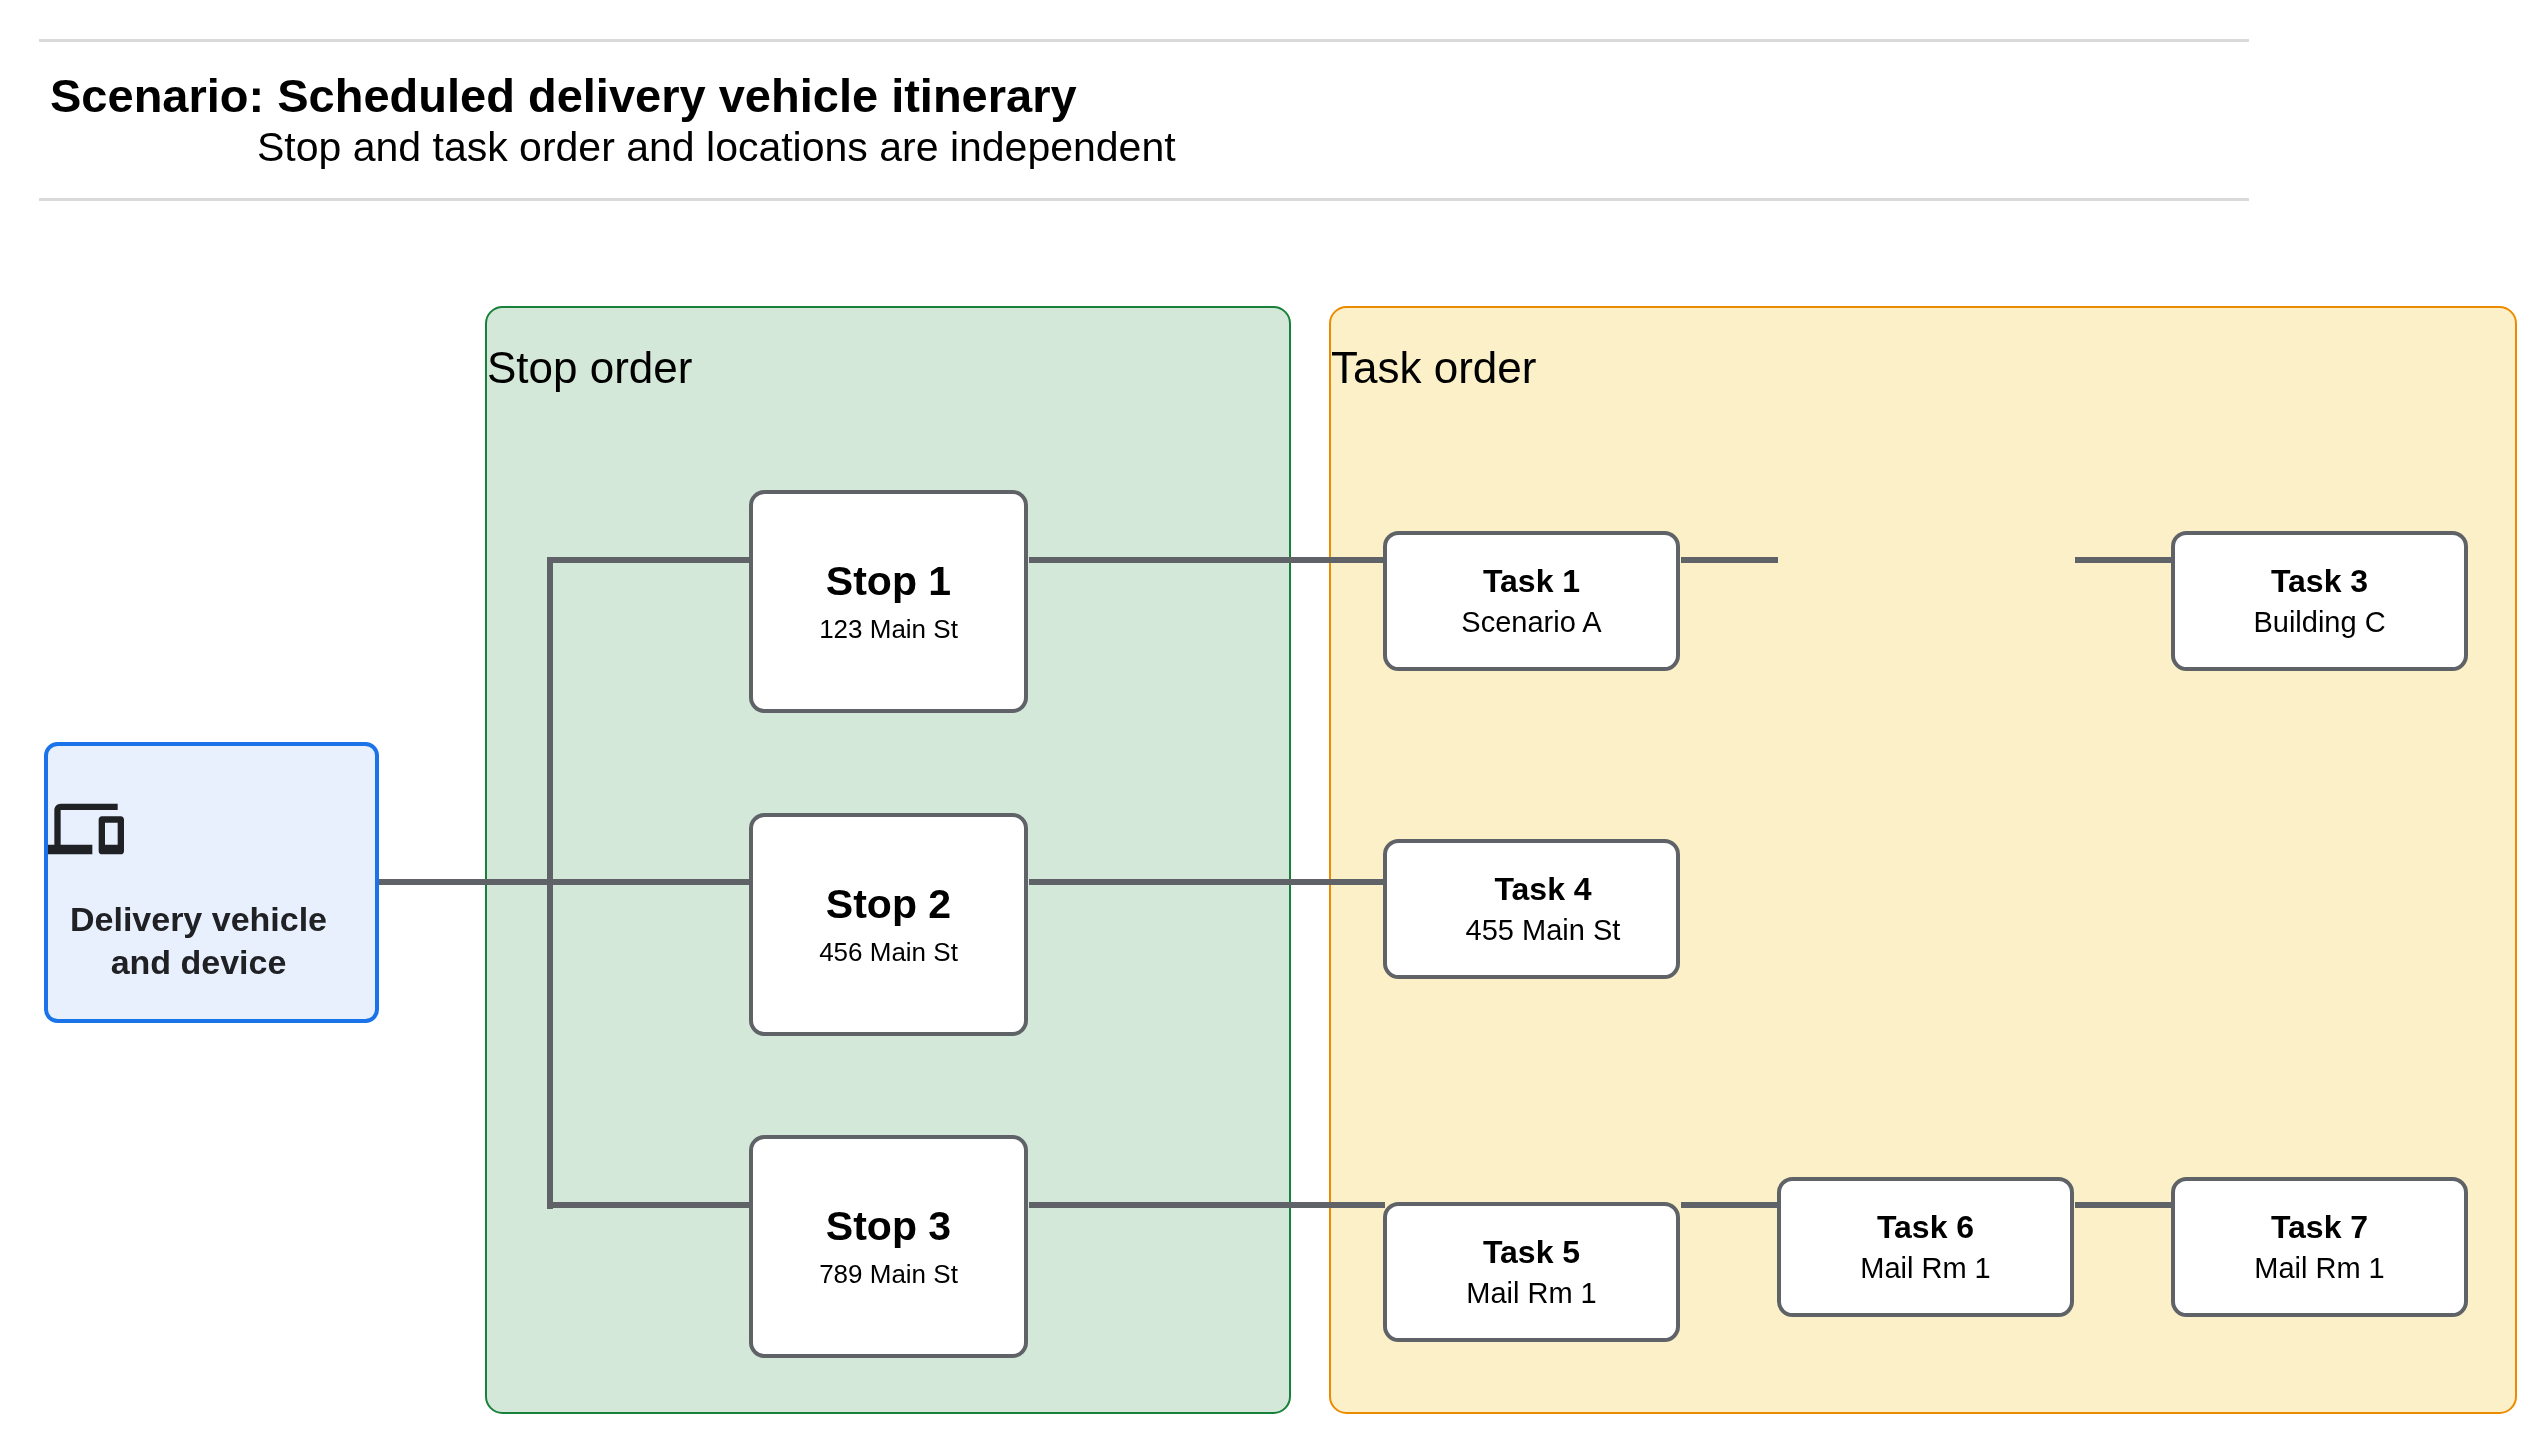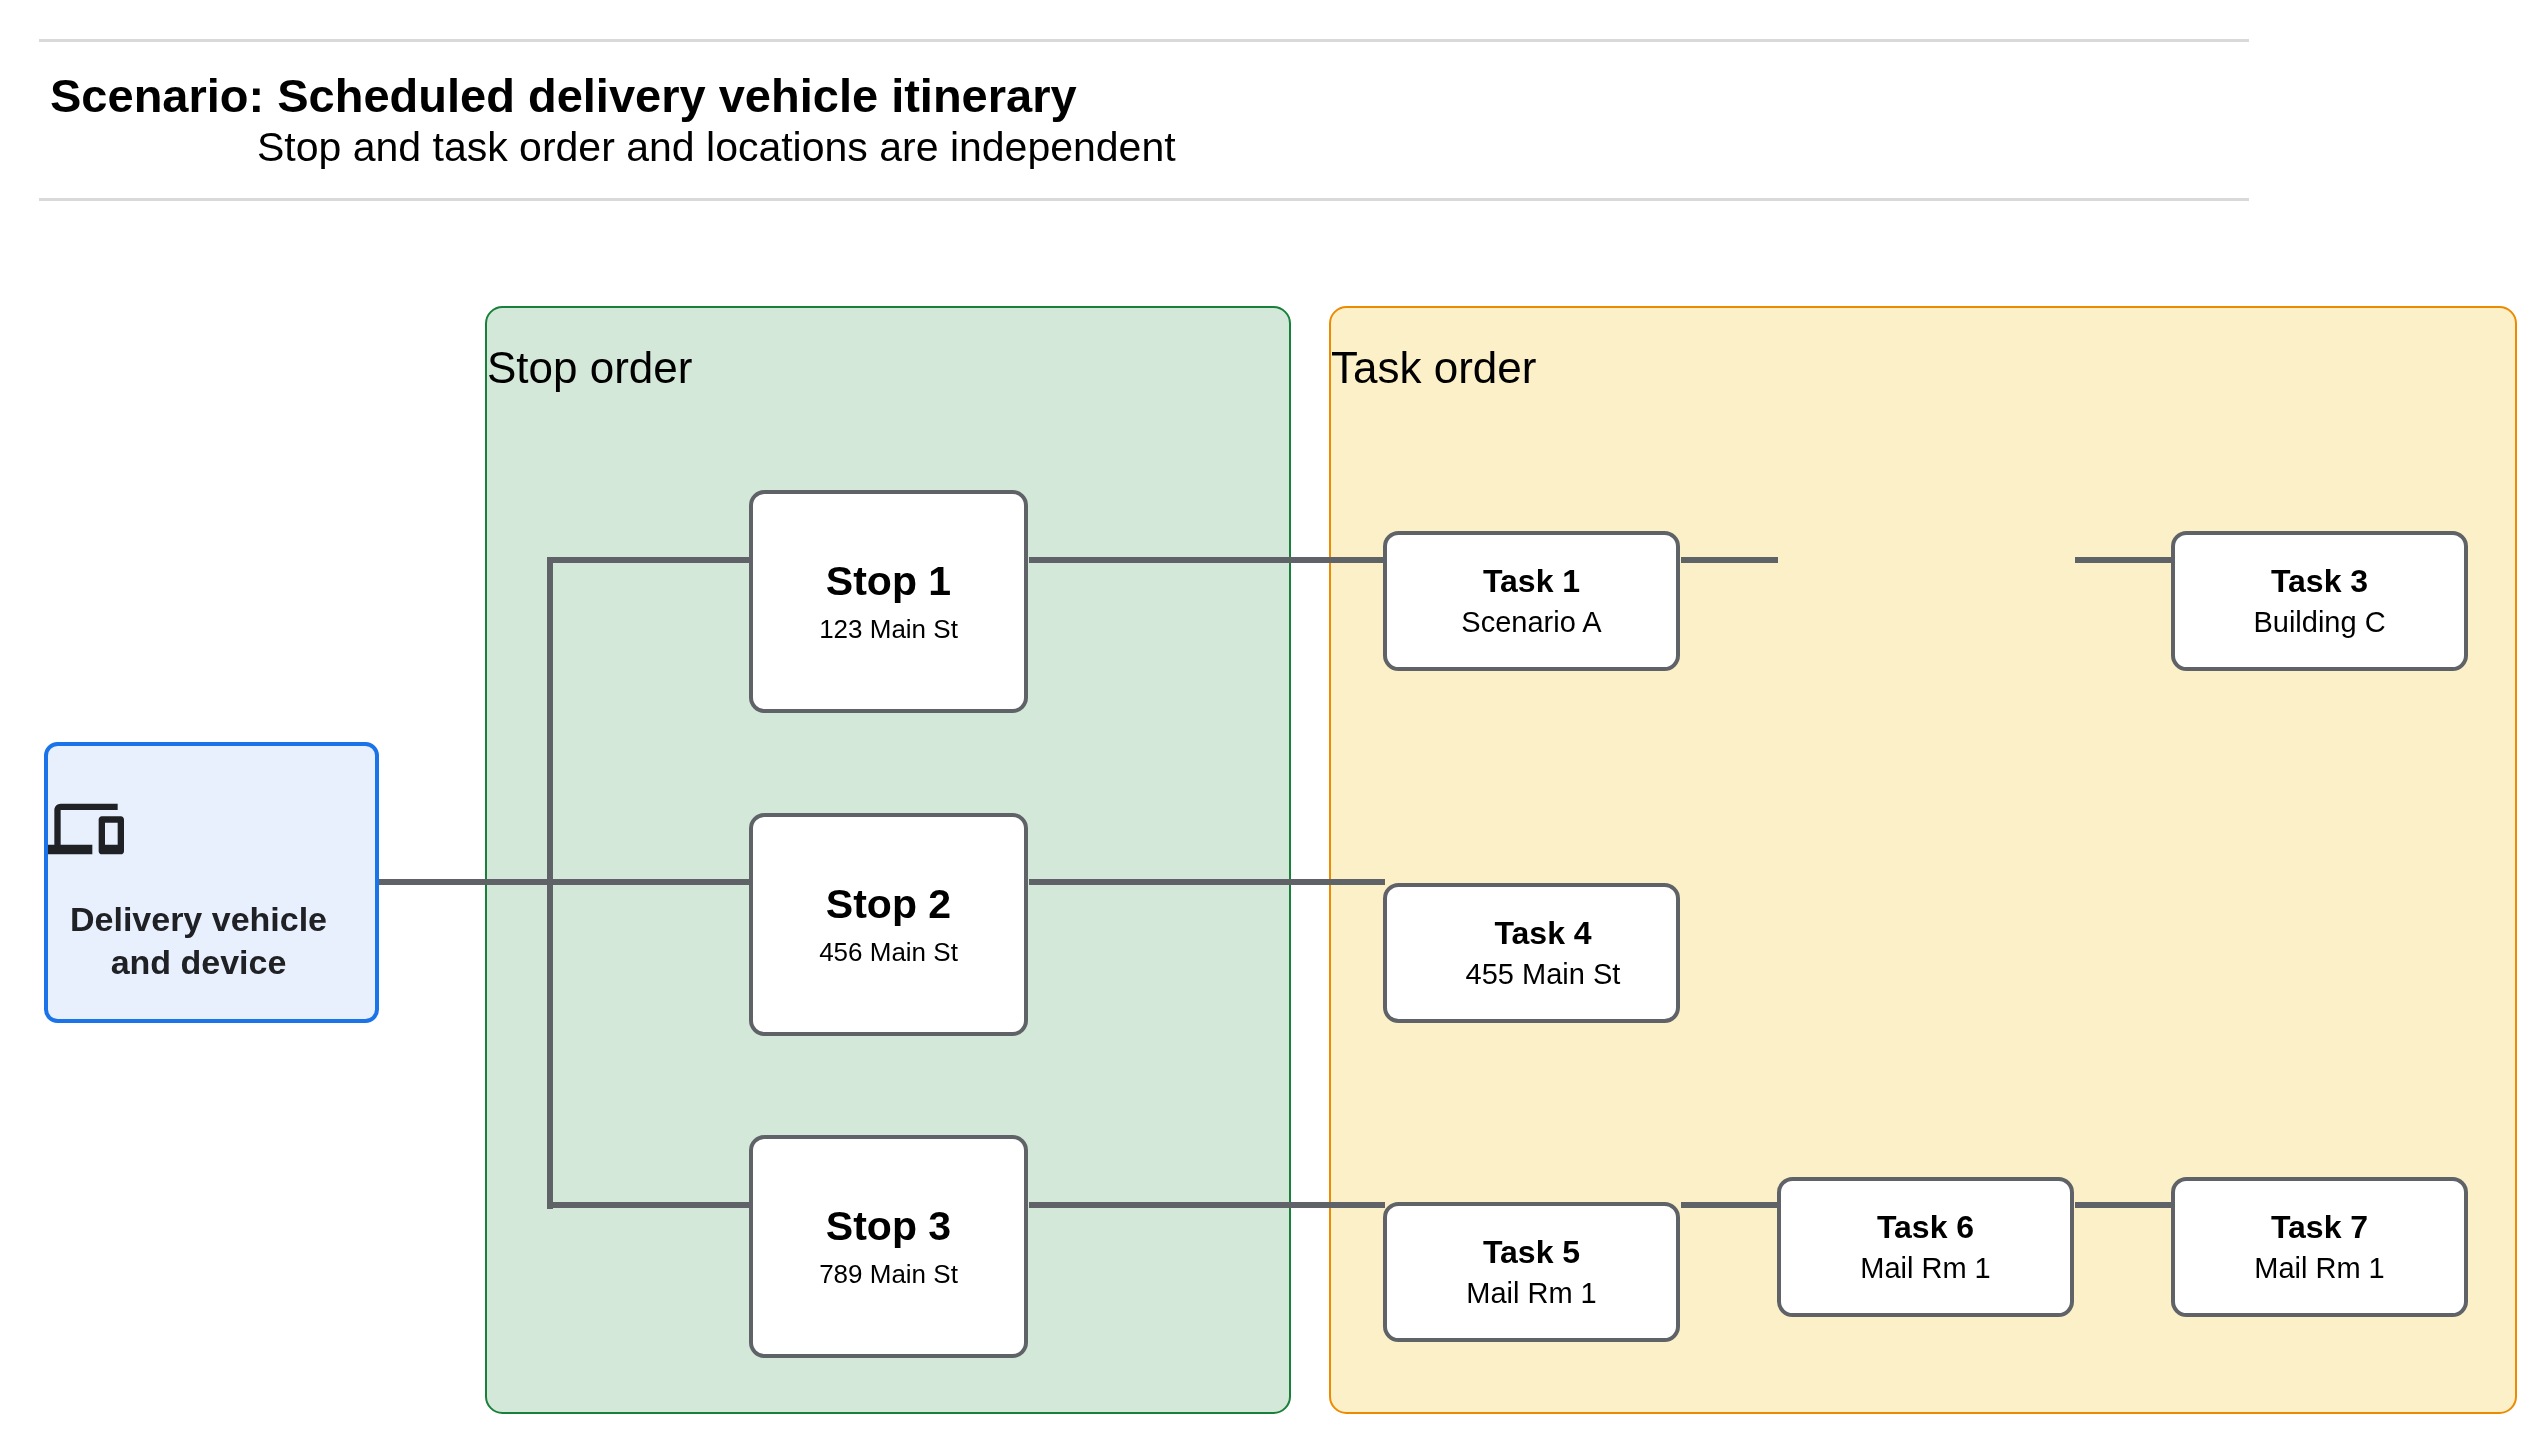--- a/index.html
+++ b/index.html
@@ -82,21 +82,21 @@
   <div class="panel panel--task">
     <div class="panel-title">Task order</div>
     <div class="node node--task" style="left:52px; top:180px;">
       <div class="node-title">Task 1</div>
       <div class="node-sub">Scenario A</div>
     </div>
     <div class="node node--task" style="left:840px; top:180px;">
       <div class="node-title">Task 3</div>
       <div class="node-sub">Building C</div>
     </div>
-    <div class="node node--task" style="left:52px; top:532px;padding-left:23px;">
+    <div class="node node--task" style="left:52px; top:488px;padding-left:23px;">
       <div class="node-title">Task 4</div>
       <div class="node-sub">455 Main St</div>
     </div>
     <div class="node node--task" style="left:52px; top:851px;">
       <div class="node-title">Task 5</div>
       <div class="node-sub">Mail Rm 1</div>
     </div>
     <div class="node node--task" style="left:446px; top:826px;">
       <div class="node-title">Task 6</div>
       <div class="node-sub">Mail Rm 1</div>

